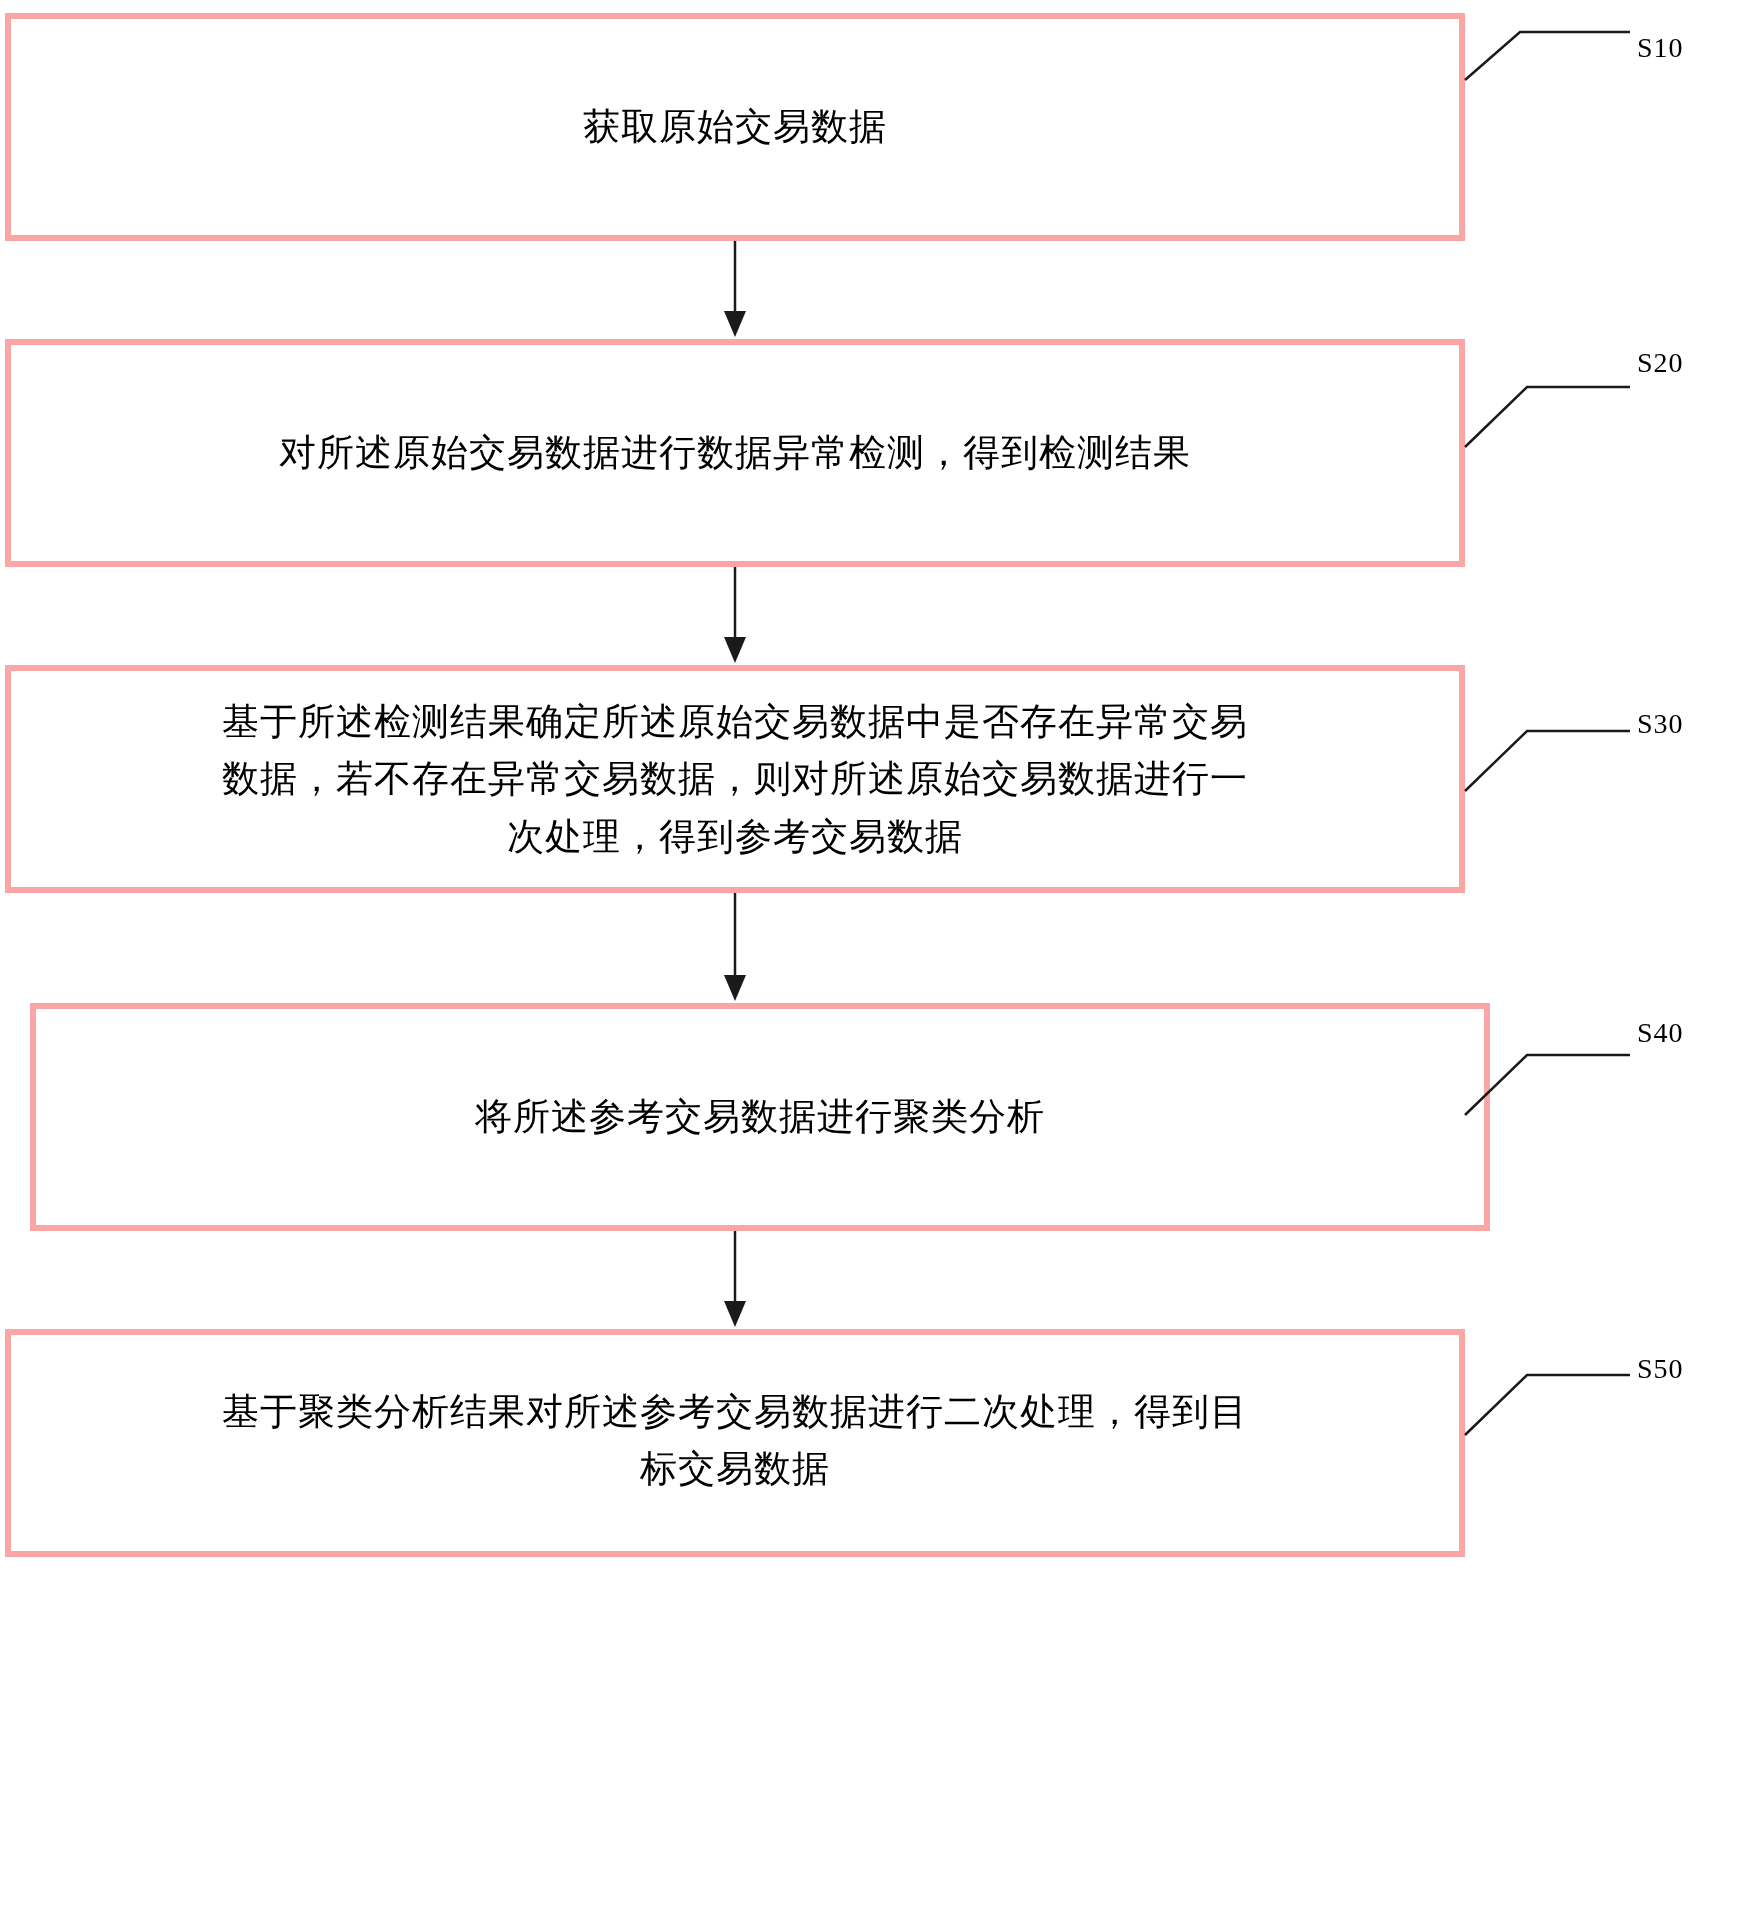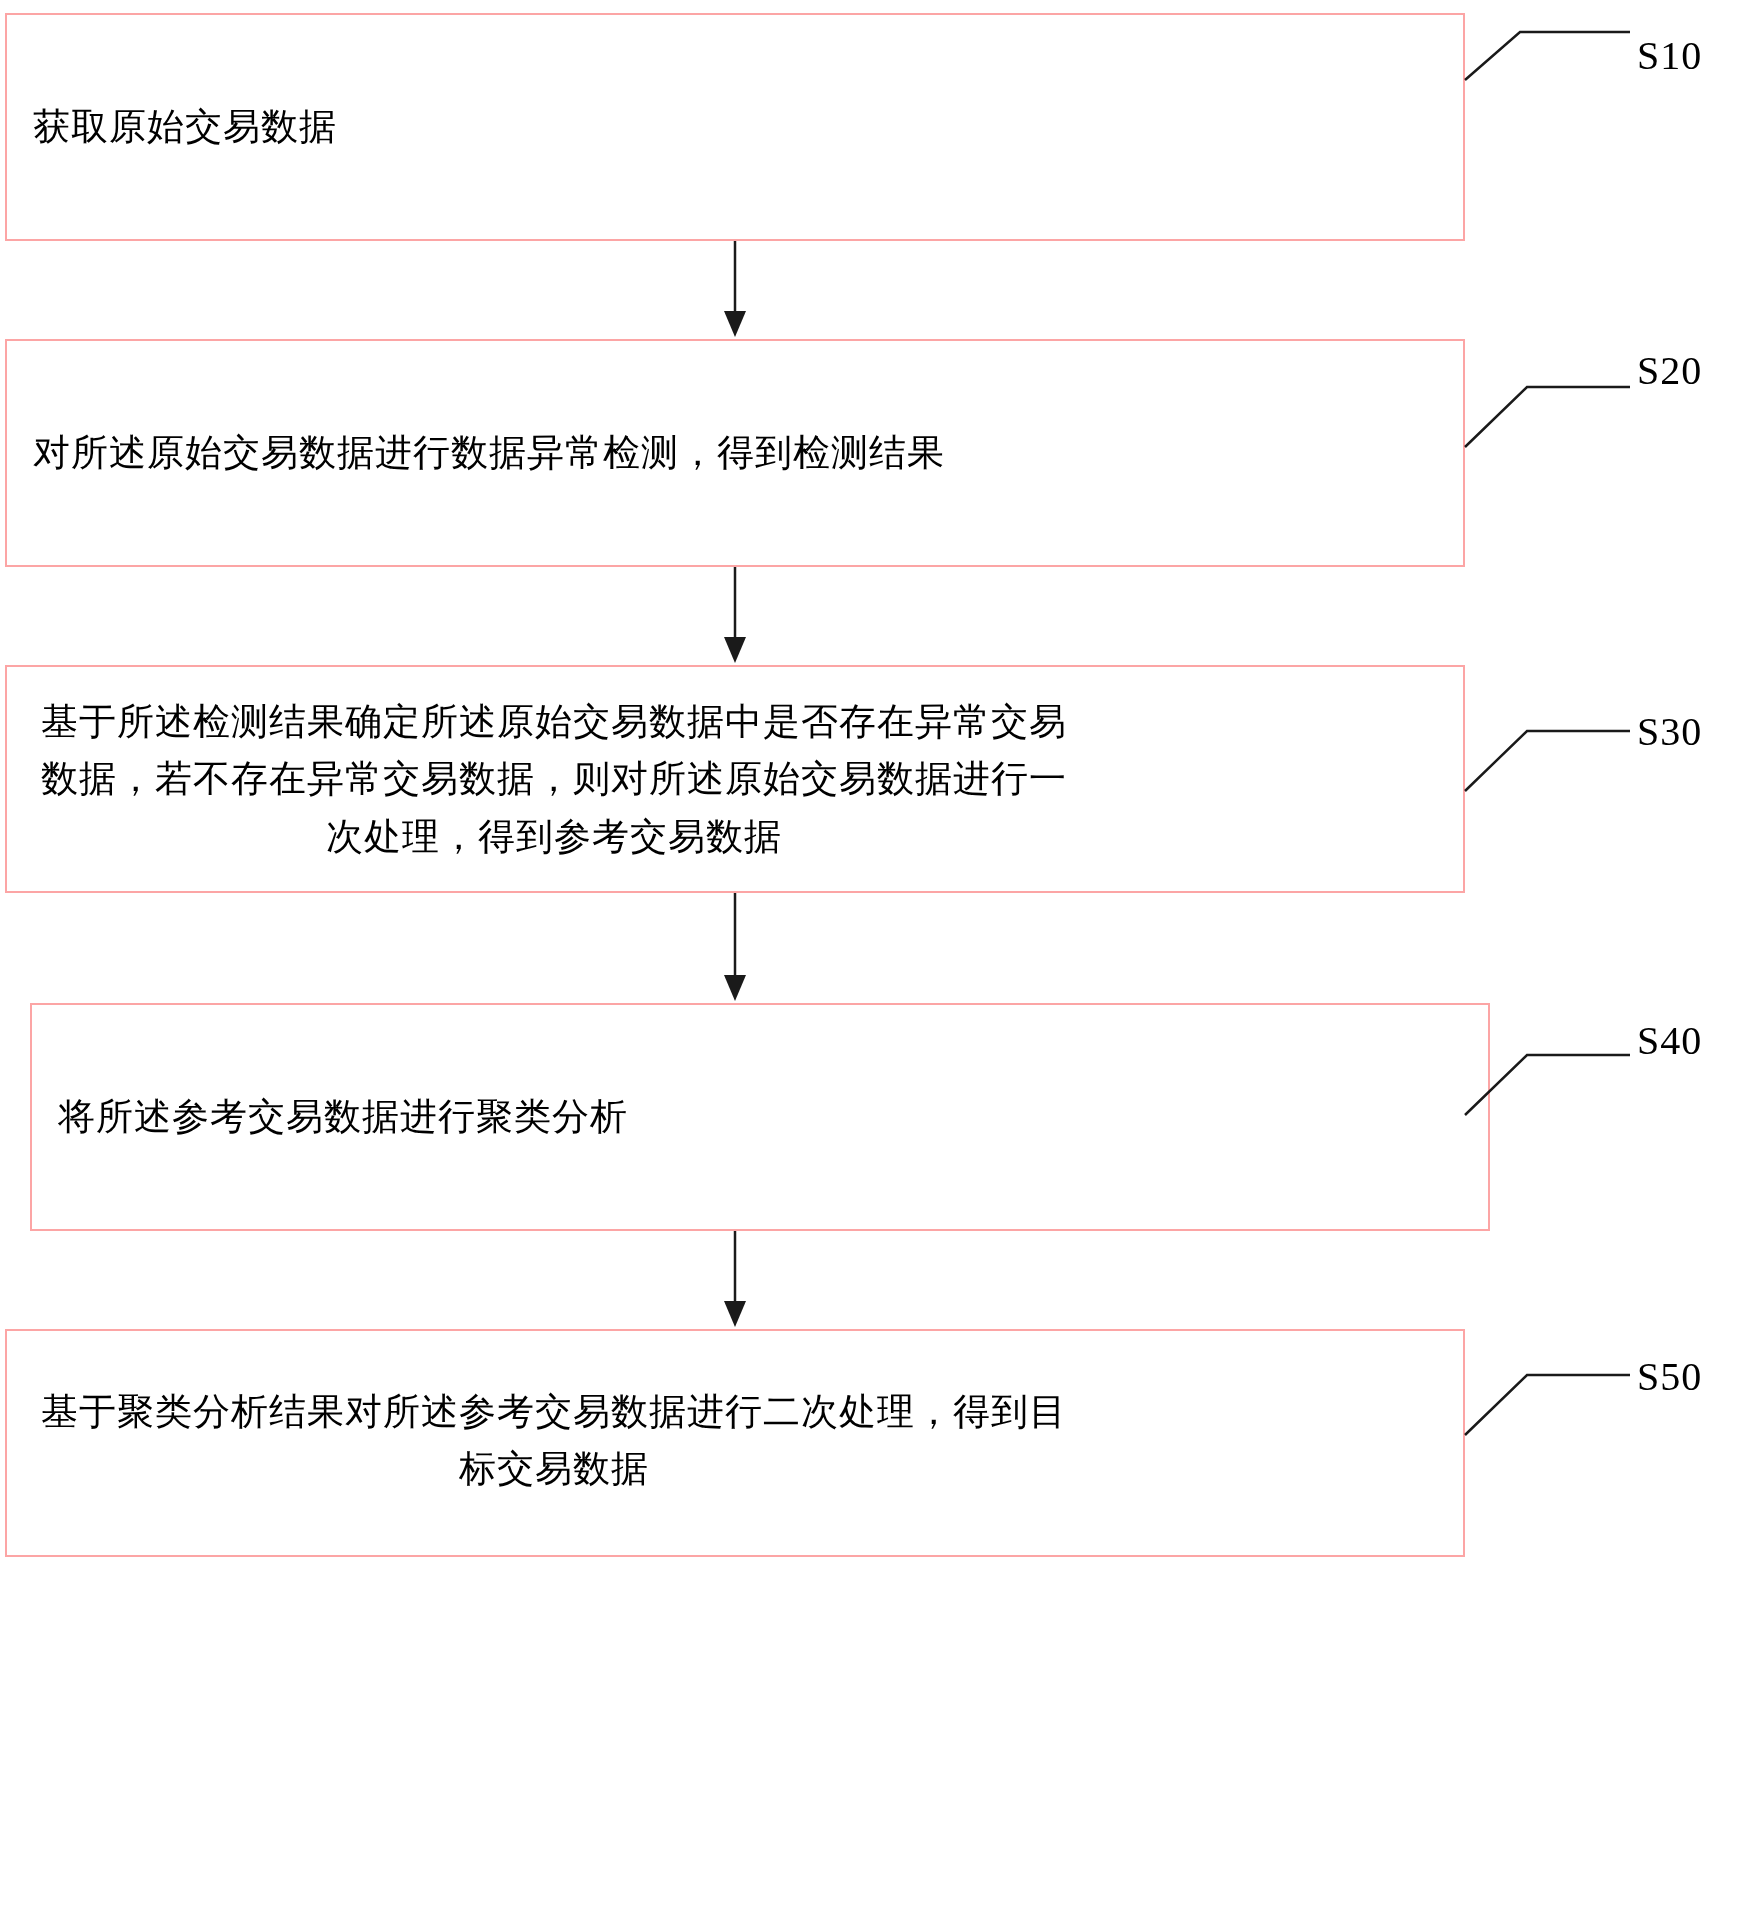--- a/index.html
+++ b/index.html
@@ -13,38 +13,38 @@
   #page {
     position: relative;
     width: 1761px;
     height: 1919px;
     background: #ffffff;
     overflow: hidden;
   }
   .box {
     position: absolute;
     box-sizing: border-box;
-    border: 2px solid #fca5a5;
+    border: 6px solid #fca5a5;
     background: #ffffff;
     display: flex;
     align-items: center;
-    justify-content: flex-start;
+    justify-content: center;
     text-align: center;
   }
   .box-text {
     font-size: 37px;
     line-height: 1.55;
     color: #000000;
     letter-spacing: 1px;
     padding: 0 26px;
     white-space: pre-line;
   }
   .step-label {
     position: absolute;
-    font-size: 40px;
+    font-size: 28px;
     color: #000000;
     font-family: "Liberation Serif", "DejaVu Serif", serif;
     letter-spacing: 1px;
   }
   .connector {
     position: absolute;
     overflow: visible;
   }
   .leader {
     position: absolute;

